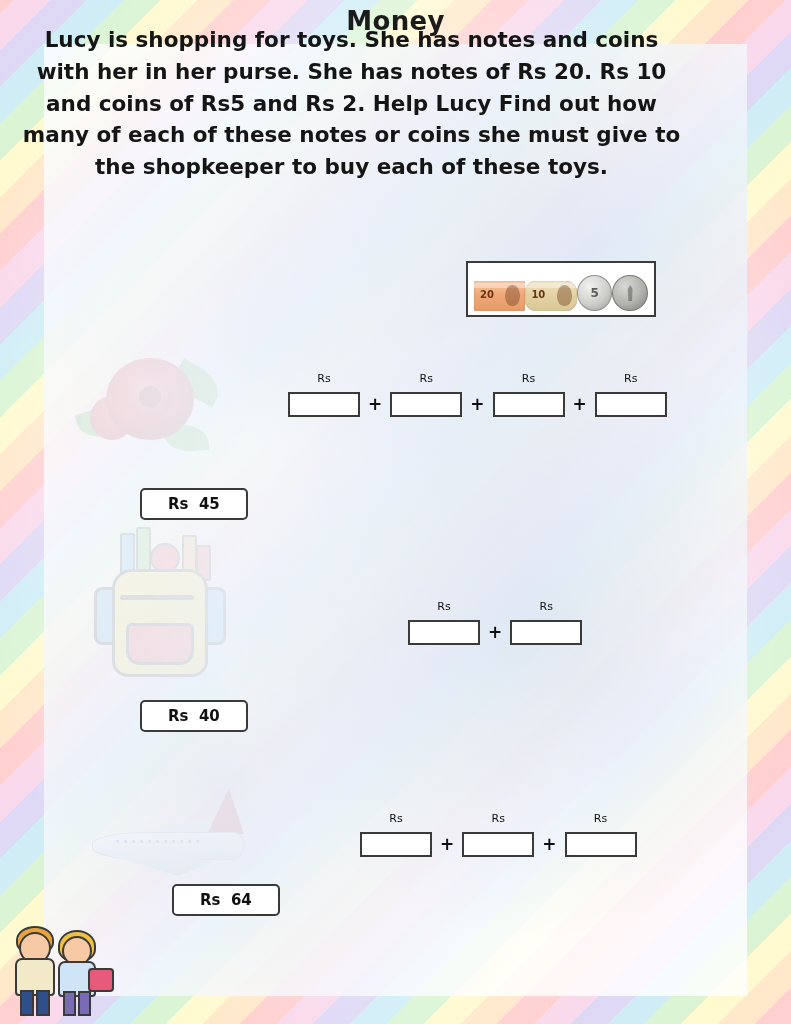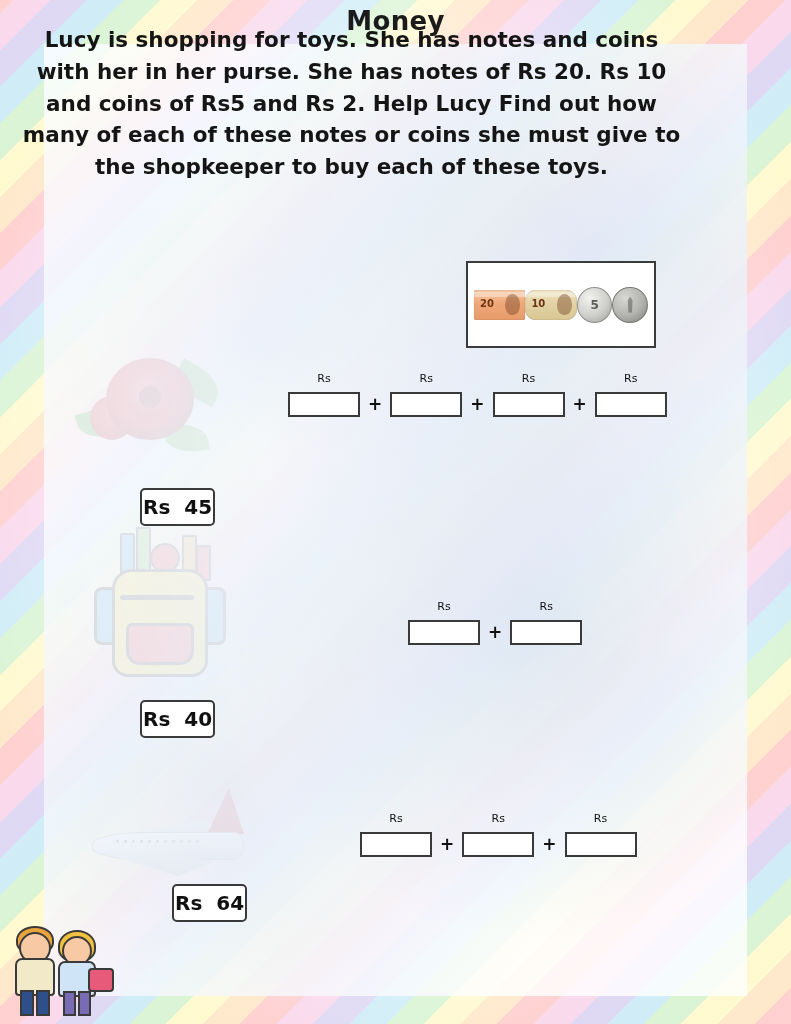--- a/index.html
+++ b/index.html
@@ -89,27 +89,27 @@
     font-weight: 600;
     z-index: 7;
   }
 
   
   .money-strip {
     position: absolute;
     left: 466px;
     top: 261px;
     width: 190px;
-    height: 87px;
+    height: 56px;
     border: 2px solid #3b3b3b;
     background: #ffffff;
     display: flex;
-    align-items: center;
+    align-items: flex-end;
     justify-content: space-between;
-    padding: 12px 6px;
+    padding: 4px 6px;
     box-sizing: border-box;
     z-index: 8;
   }
   .note {
     width: 52px;
     height: 30px;
     border-radius: 2px;
     position: relative;
     box-shadow: 0 0 1px rgba(0,0,0,.5) inset;
     overflow: hidden;
@@ -166,24 +166,24 @@
 
   
   .item {
     position: absolute;
     z-index: 8;
   }
   .price-tag {
     border: 2px solid #3a3a3a;
     background: #fff;
     border-radius: 5px;
-    font-size: 20px;
+    font-size: 15px;
     font-weight: bold;
     color: #111;
-    padding: 5px 1px;
+    padding: 5px 26px;
     display: inline-block;
     text-align: center;
     white-space: pre;
   }
 
   .answer-group {
     position: absolute;
     display: flex;
     align-items: flex-end;
     z-index: 8;

